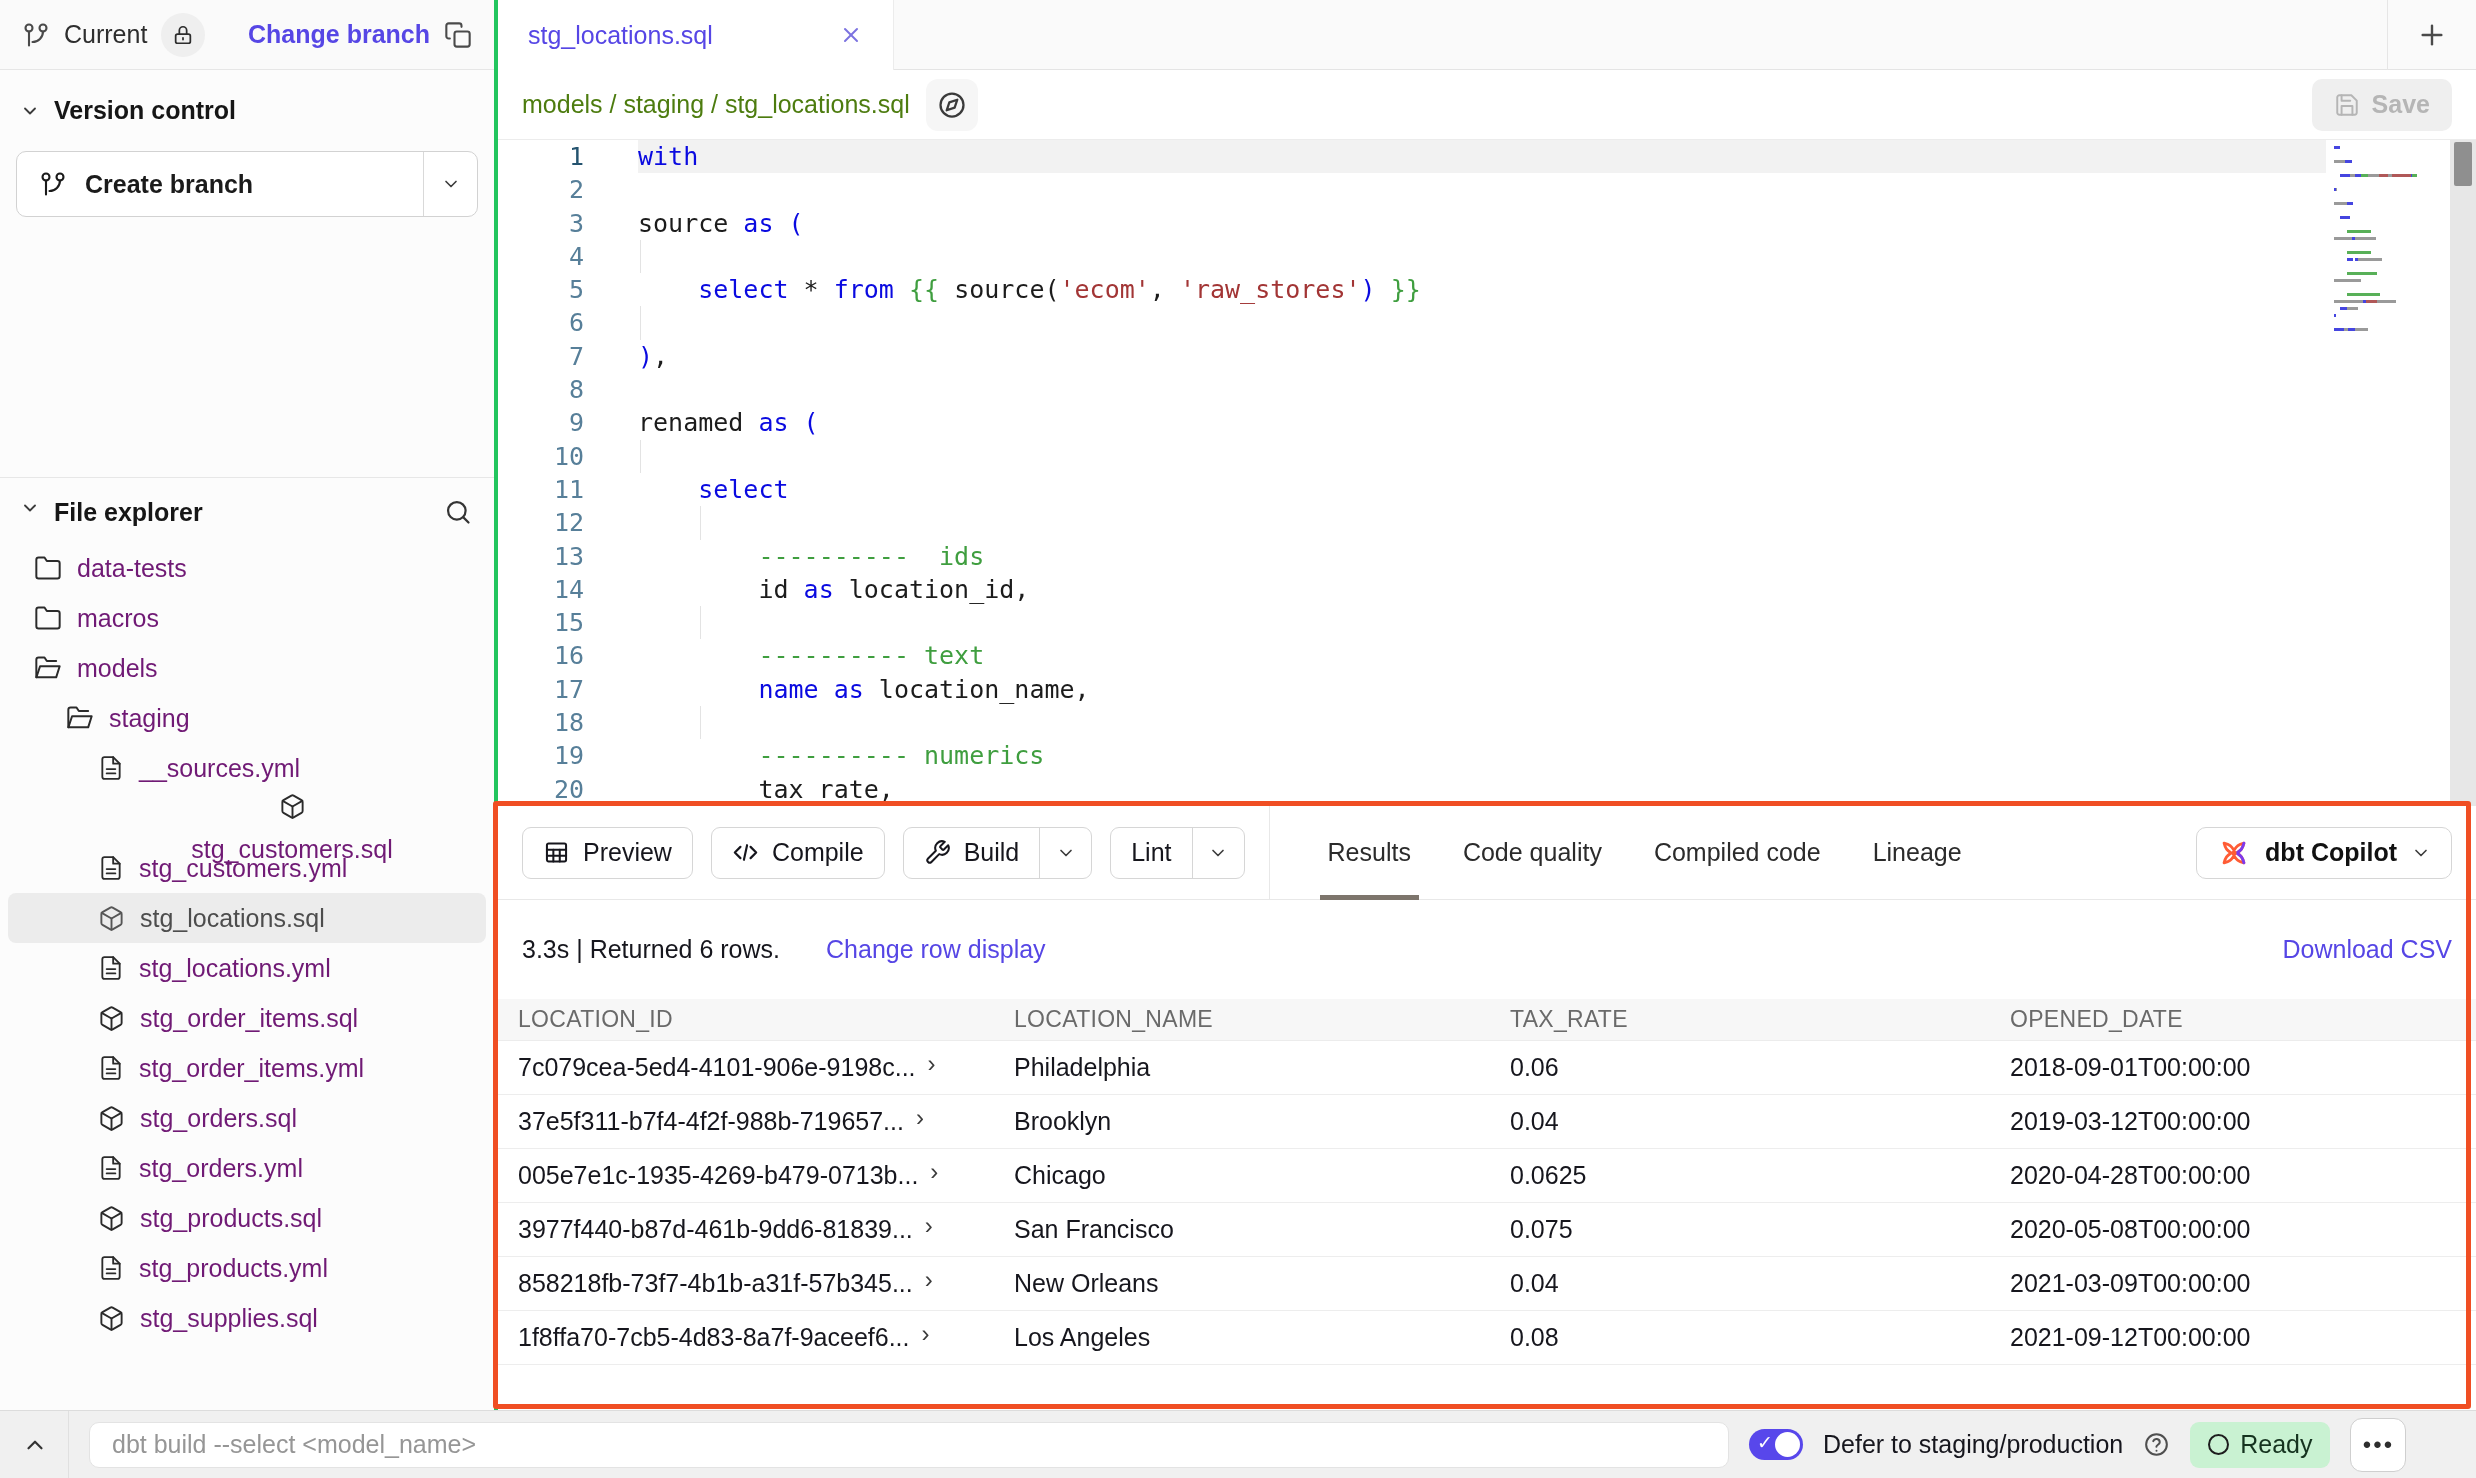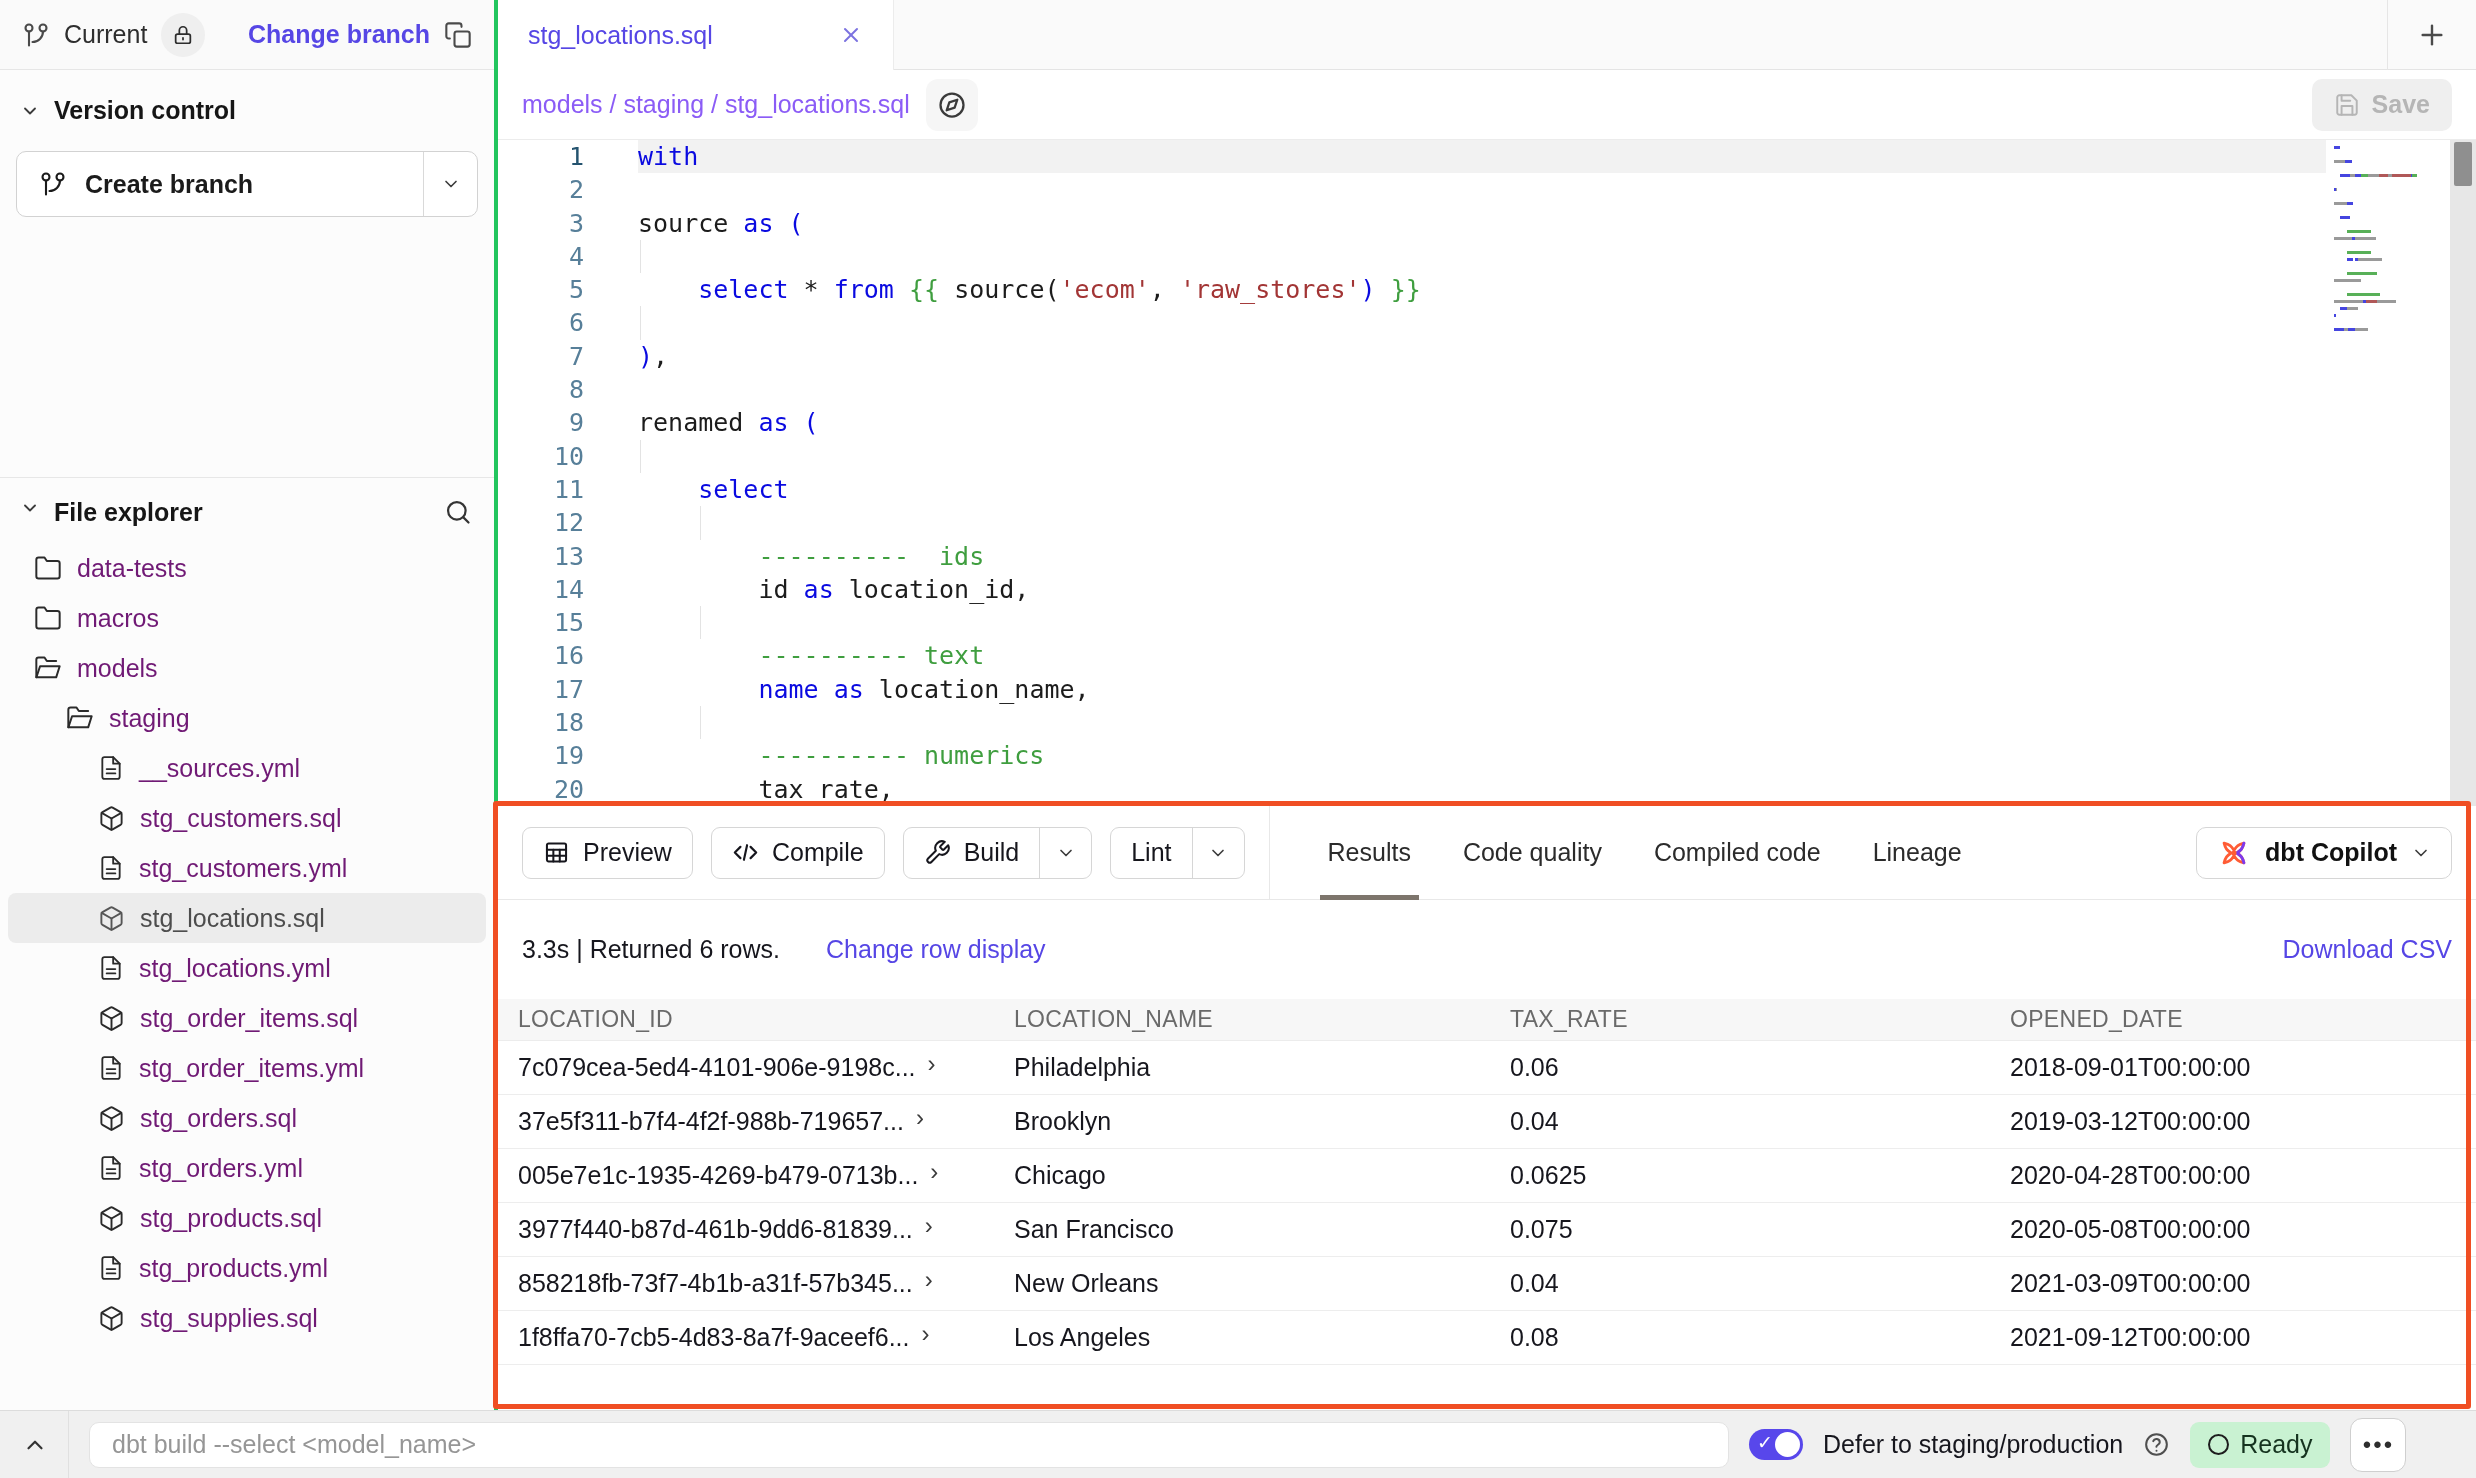--- a/index.html
+++ b/index.html
@@ -47,21 +47,21 @@
     justify-content:space-between; padding:0 30px; cursor:pointer; }
   .tab .tlabel { font-size:25px; font-weight:500; color:#5646e5; }
   .tab .tclose { color:#7b72e0; cursor:pointer; }
   .tab-divider { position:absolute; right:88px; top:0; height:70px; border-left:1px solid #e6e6e6; }
   .plus-btn { position:absolute; right:22px; top:13px; width:44px; height:44px;
     display:flex; align-items:center; justify-content:center; color:#4a4a4a; cursor:pointer; }
 
   .crumb-row { position:absolute; left:498px; top:70px; right:0; height:70px;
     background:#fff; border-bottom:1px solid #ececec; display:flex; align-items:center;
     padding:0 24px; }
-  .crumb { font-size:25px; color:#8b5cf6; }
+  .crumb { font-size:25px; color:#4d7c0f; }
   .compass-chip { margin-left:16px; width:52px; height:52px; border-radius:12px;
     background:#f6f6f6; display:flex; align-items:center; justify-content:center;
     color:#3a3a3a; cursor:pointer; }
   .save-btn { margin-left:auto; height:52px; padding:0 22px; border-radius:10px;
     background:#efefef; color:#b5b5b5; display:flex; align-items:center; gap:12px;
     font-size:25px; font-weight:600; }
 
   
   .editor { position:absolute; left:498px; top:140px; right:0; height:666px; background:#fff;
     font-family:"DejaVu Sans Mono", monospace; }
@@ -257,21 +257,21 @@
           <span class="ficon">
             <svg width="26" height="26" viewBox="0 0 24 24" fill="none" stroke="currentColor" stroke-width="1.7" stroke-linecap="round" stroke-linejoin="round">
               <path d="M14 2H6a2 2 0 0 0-2 2v16a2 2 0 0 0 2 2h12a2 2 0 0 0 2-2V8z"></path>
               <polyline points="14 2 14 8 20 8"></polyline>
               <line x1="8" y1="13" x2="16" y2="13"></line>
               <line x1="8" y1="17" x2="16" y2="17"></line>
             </svg>
           </span>
           <span>__sources.yml</span>
         </div>
-        <div class="fe-row" style="padding-left: 90px;">
+        <div class="fe-row" style="padding-left: 90px; flex-direction: column;">
           <span class="ficon">
             <svg width="27" height="27" viewBox="0 0 24 24" fill="none" stroke="currentColor" stroke-width="1.7" stroke-linecap="round" stroke-linejoin="round">
               <path d="M21 16V8a2 2 0 0 0-1-1.73l-7-4a2 2 0 0 0-2 0l-7 4A2 2 0 0 0 3 8v8a2 2 0 0 0 1 1.73l7 4a2 2 0 0 0 2 0l7-4A2 2 0 0 0 21 16z"></path>
               <polyline points="3.27 6.96 12 12.01 20.73 6.96"></polyline>
               <line x1="12" y1="22.08" x2="12" y2="12"></line>
             </svg>
           </span>
           <span>stg_customers.sql</span>
         </div>
         <div class="fe-row" style="padding-left: 90px;">

